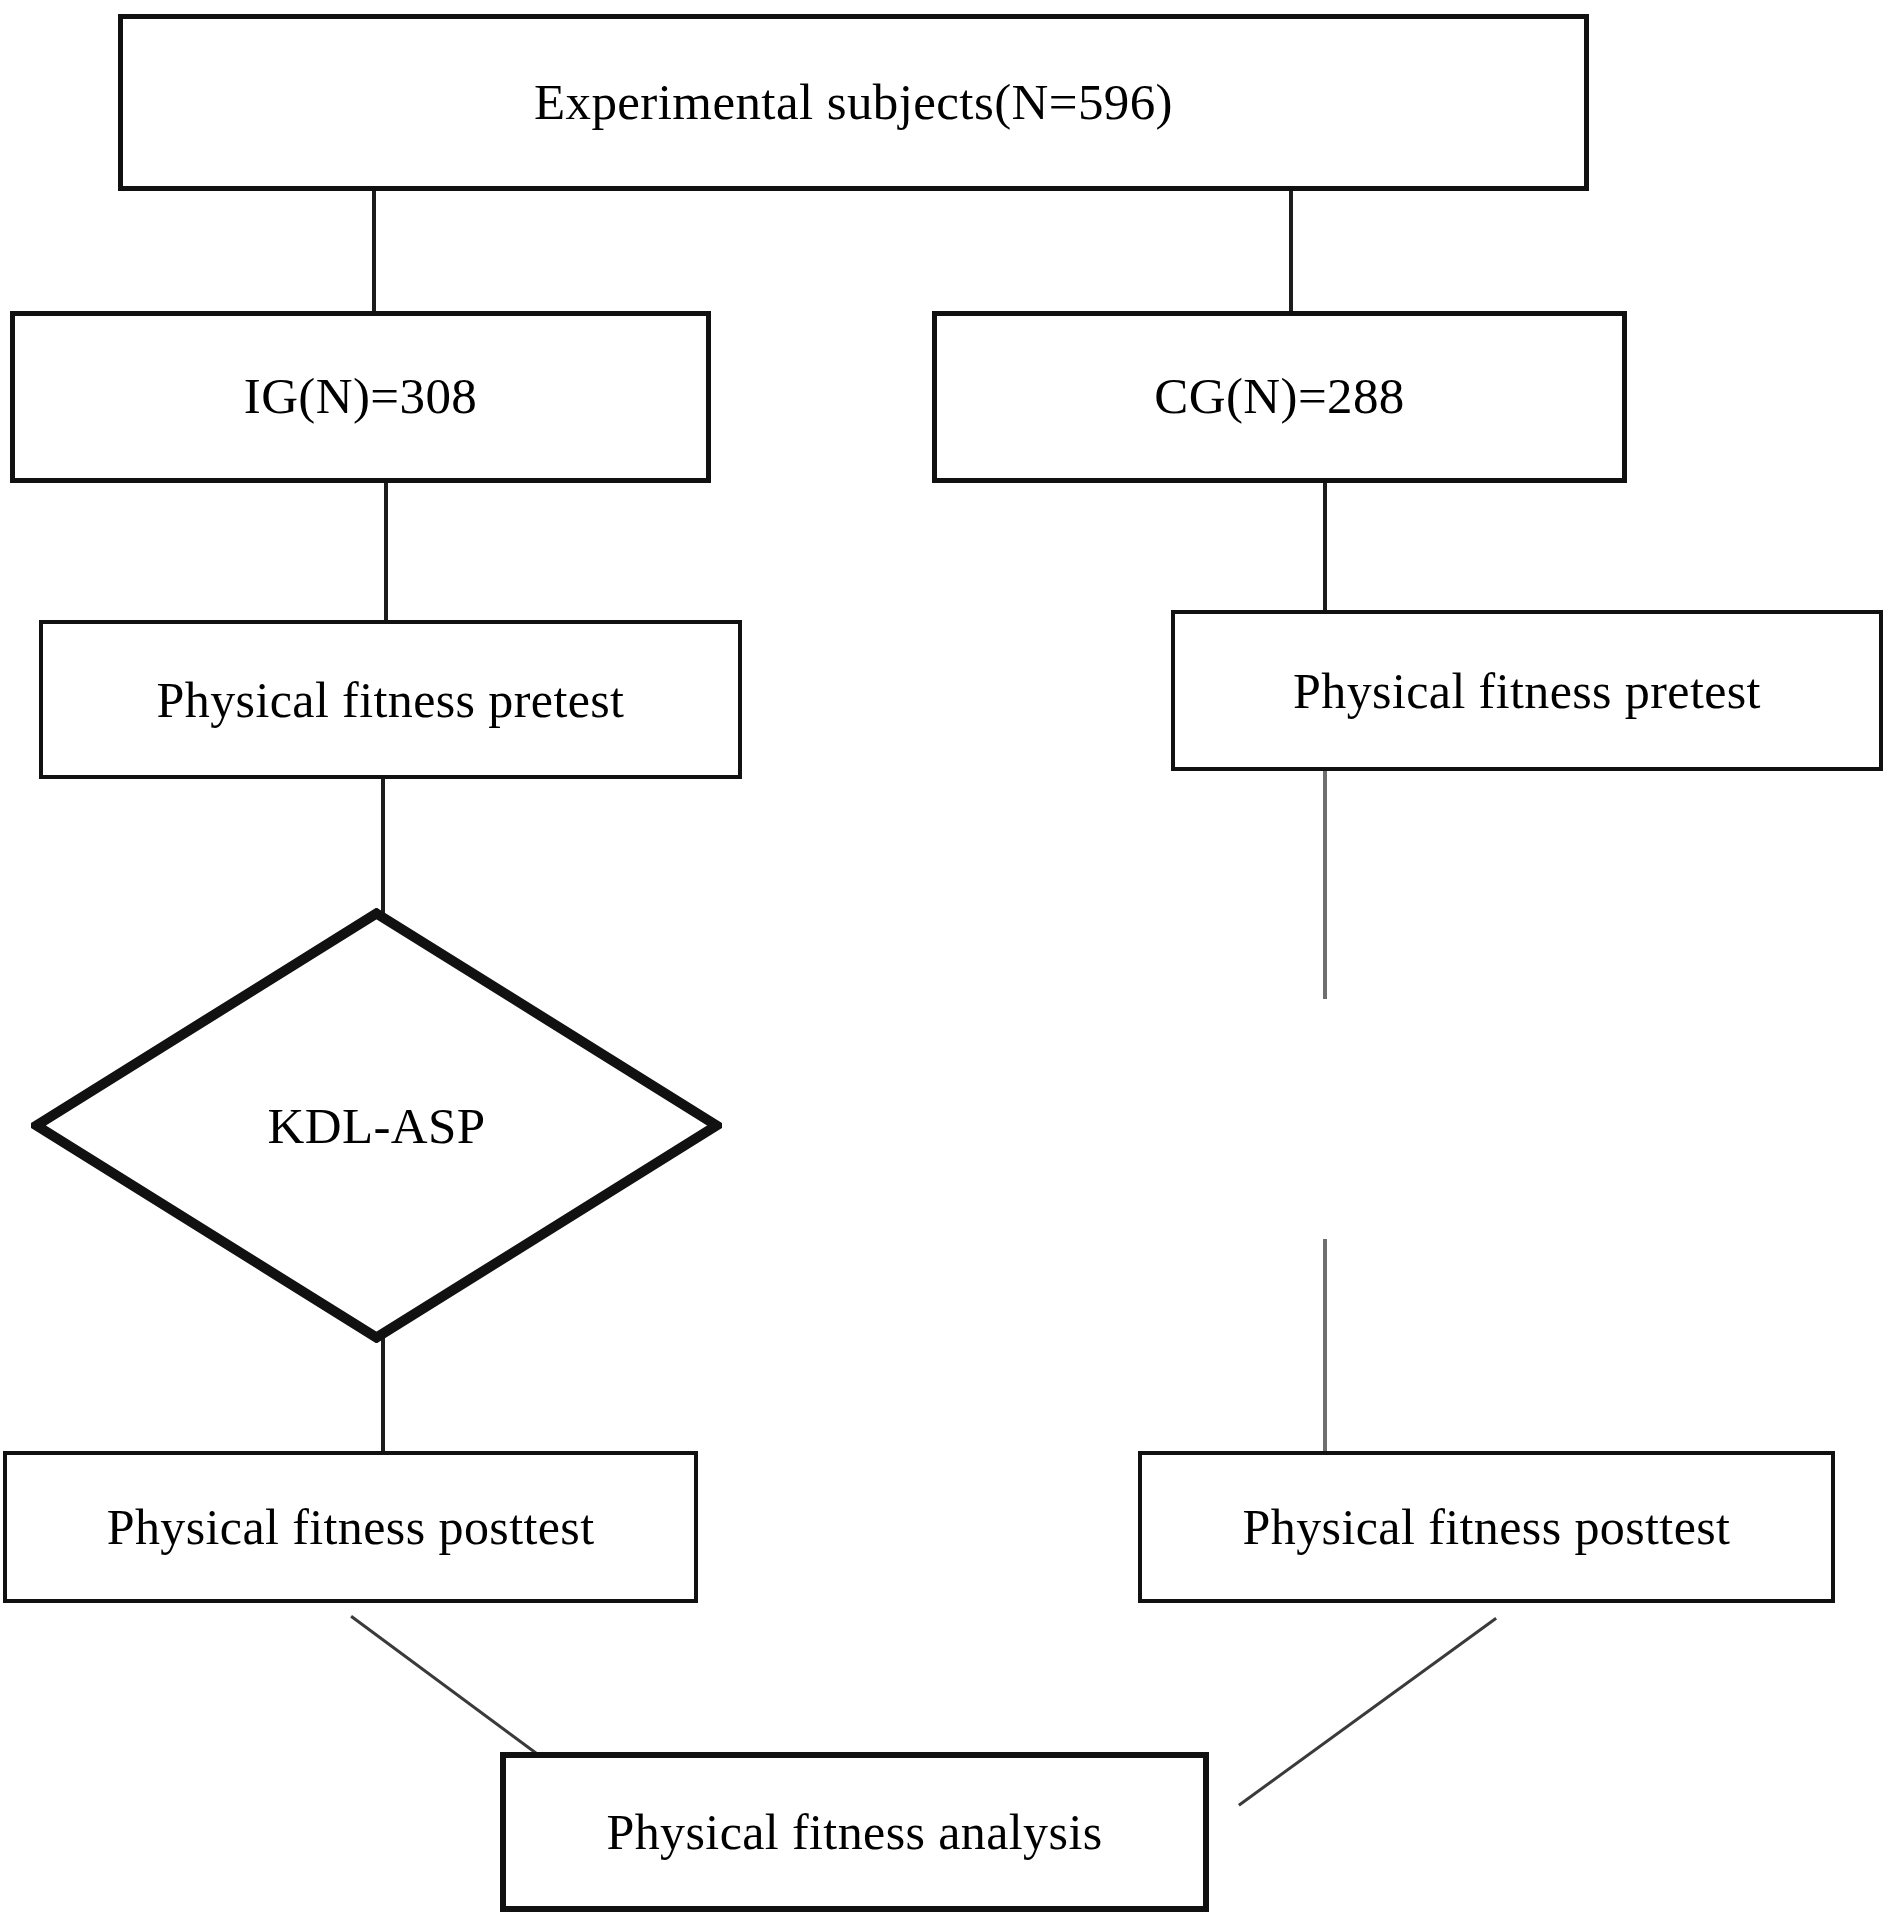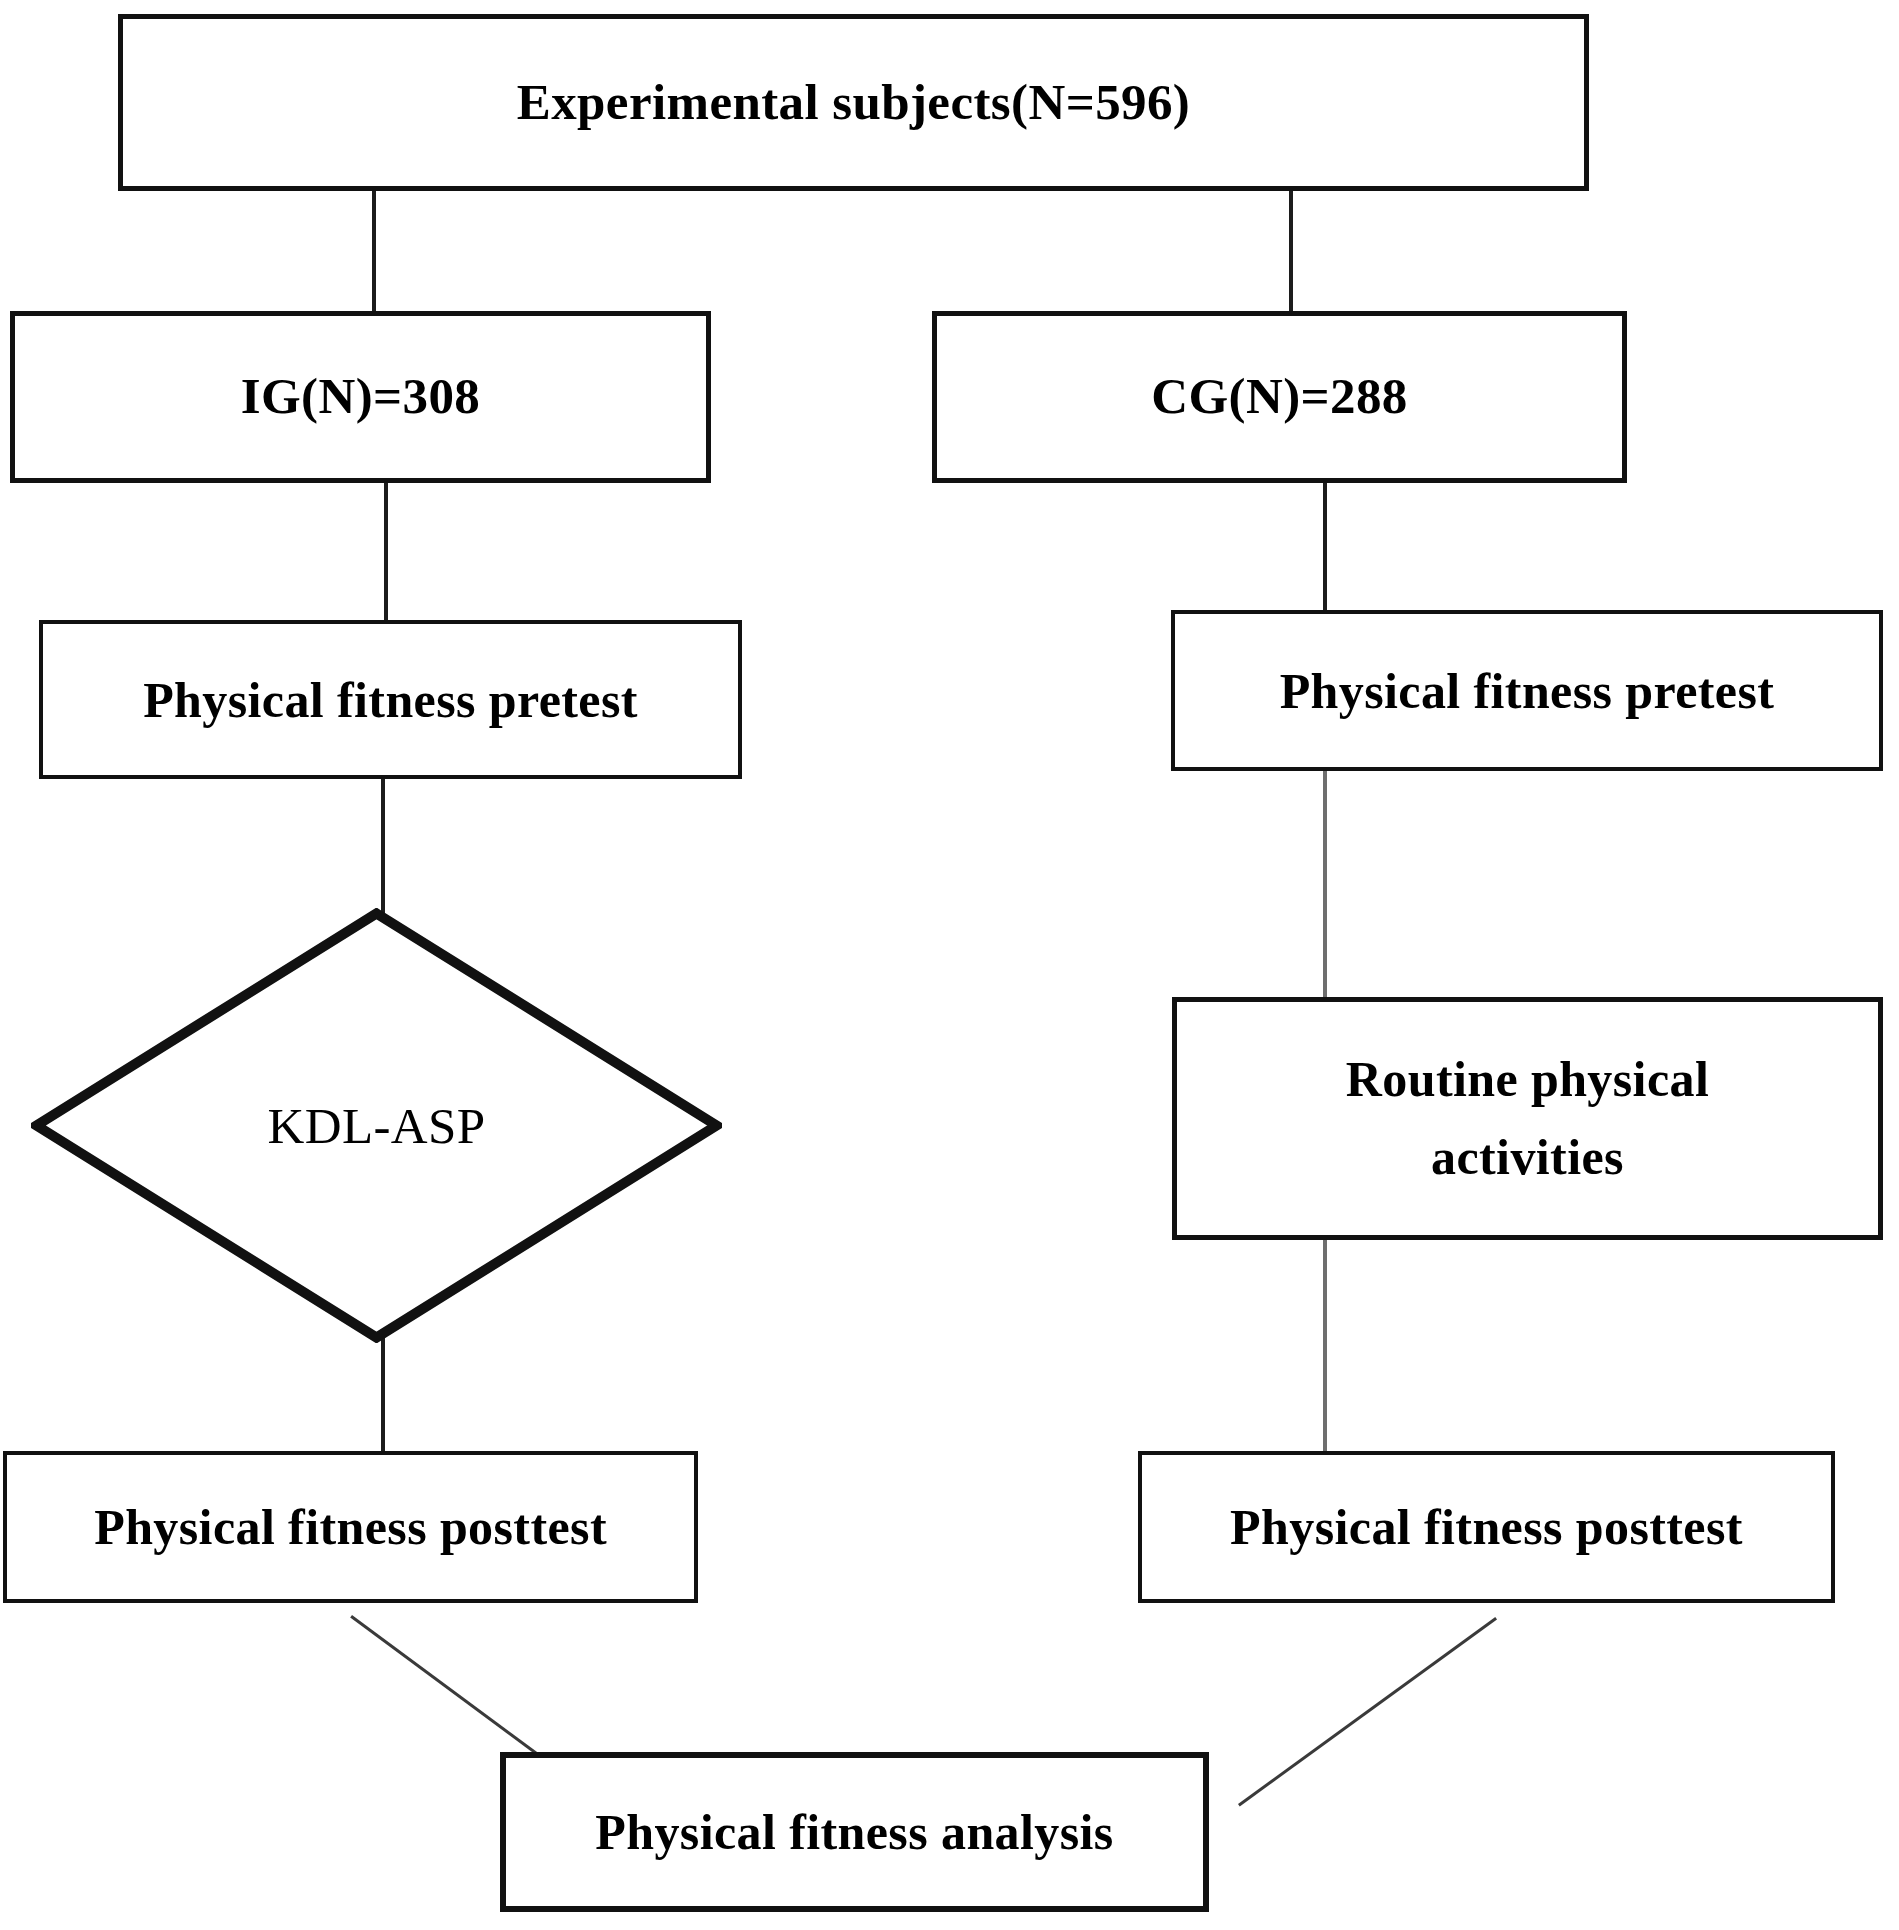--- a/index.html
+++ b/index.html
@@ -28,21 +28,20 @@
     text-align: center;
   }
   .node-box {
     border: 5.4px solid #111111;
   }
   .node-label {
     display: block;
     line-height: 1.28;
     letter-spacing: 0.4px;
     white-space: pre-line;
-    font-weight: bold;
   }
   
   #node-subjects {
     left: 118px;  top: 14px;   width: 1471px; height: 177px;
   }
   #node-subjects .node-label { font-size: 51px; }
 
   #node-ig {
     left: 10px;   top: 311px;  width: 701px;  height: 172px;
   }
@@ -166,24 +165,20 @@
     <span class="node-label">Physical fitness pretest</span>
   </div>
 
   <div id="node-decision">
     <svg class="diamond-svg" viewBox="0 0 892 562" preserveAspectRatio="none">
       <polygon points="446,7 885,281 446,555 7,281" fill="#ffffff" stroke="#111111" stroke-width="13" stroke-linejoin="miter"></polygon>
     </svg>
     <div class="diamond-text">KDL-ASP</div>
   </div>
 
-  <div class="node node-box" id="node-routine">
-    <span class="node-label">Routine physical
-activities</span>
-  </div>
 
   <div class="node node-box" id="node-posttest-ig">
     <span class="node-label">Physical fitness posttest</span>
   </div>
 
   <div class="node node-box" id="node-posttest-cg">
     <span class="node-label">Physical fitness posttest</span>
   </div>
 
   <div class="node node-box" id="node-analysis">

